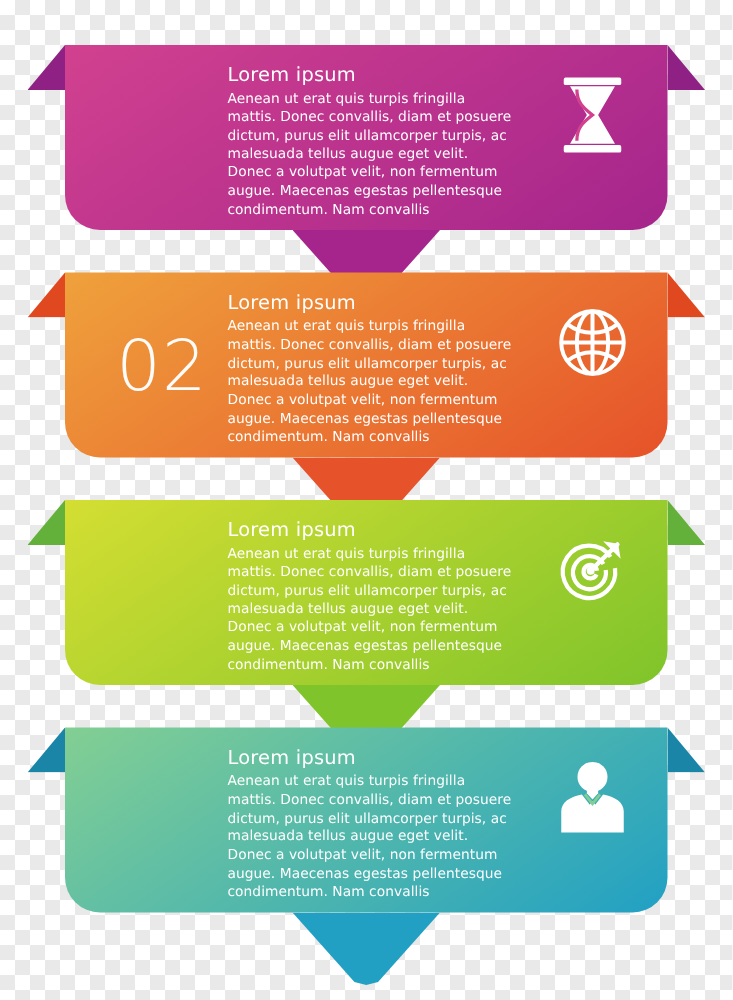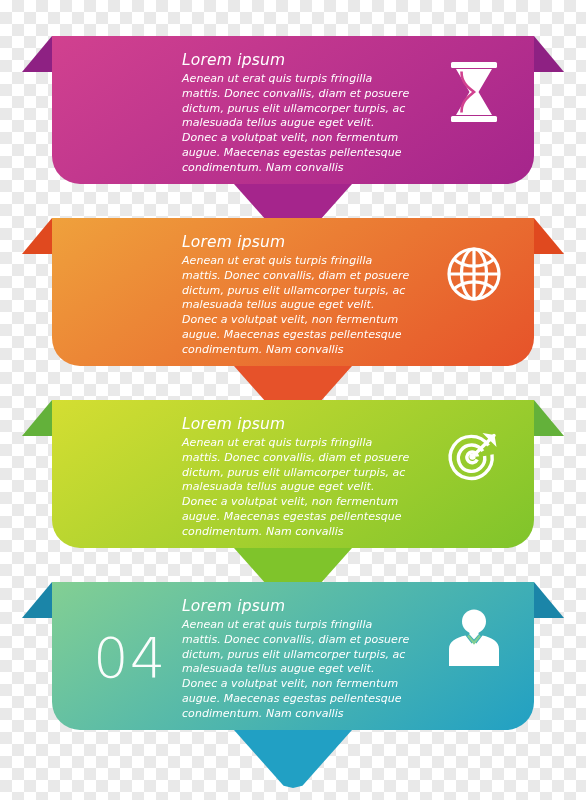--- a/index.html
+++ b/index.html
@@ -85,21 +85,20 @@
     line-height: 1;
     font-family: "DejaVu Sans", sans-serif;
     opacity: 0.97;
   }
   .textcol {
     position: absolute;
     left: 130px;
     top: 14px;
     width: 228px;
     color: #ffffff;
-    font-style: italic;
   }
   .heading {
     font-size: 15.5px;
     font-weight: 400;
     line-height: 1.3;
     margin: 0 0 2px 0;
     letter-spacing: 0.2px;
   }
   .para {
     font-size: 11px;
@@ -144,20 +143,21 @@
       </div>
     </div>
     <div class="pointer" style="top:148px;"></div>
   </div>
 
   <div class="banner" id="banner-1" style="top: 218px; --tail: #e0491f; --grad: linear-gradient(145deg, #efa13c 0%, #e6522a 100%); --grad-point: linear-gradient(145deg, #e6522a 0%, #e6522a 100%);">
     <div class="tailshape left"></div>
     <div class="tailshape right"></div>
     <div class="body" style="height:148px;">
       <div class="content">
+        <div class="num">02</div>
         <div class="textcol">
           <div class="heading">Lorem ipsum</div>
           <p class="para">Aenean ut erat quis turpis fringilla mattis. Donec convallis, diam et posuere dictum, purus elit ullamcorper turpis, ac malesuada tellus augue eget velit. Donec a volutpat velit, non fermentum augue. Maecenas egestas pellentesque condimentum. Nam convallis</p>
         </div>
         <div class="icon">
           <svg width="58" height="58" viewBox="0 0 58 58" aria-hidden="true">
             <g fill="none" stroke="#fff" stroke-width="3.2">
               <circle cx="29" cy="29" r="25"></circle>
               <ellipse cx="29" cy="29" rx="12.5" ry="25"></ellipse>
               <line x1="29" y1="4" x2="29" y2="54"></line>
@@ -199,21 +199,20 @@
       </div>
     </div>
     <div class="pointer" style="top:148px;"></div>
   </div>
 
   <div class="banner" id="banner-3" style="top: 582px; --tail: #1b85a8; --grad: linear-gradient(145deg, #83cf93 0%, #21a0c4 100%); --grad-point: linear-gradient(145deg, #21a0c4 0%, #21a0c4 100%);">
     <div class="tailshape left"></div>
     <div class="tailshape right"></div>
     <div class="body" style="height:148px;">
       <div class="content">
-        <div class="num">04</div>
         <div class="textcol">
           <div class="heading">Lorem ipsum</div>
           <p class="para">Aenean ut erat quis turpis fringilla mattis. Donec convallis, diam et posuere dictum, purus elit ullamcorper turpis, ac malesuada tellus augue eget velit. Donec a volutpat velit, non fermentum augue. Maecenas egestas pellentesque condimentum. Nam convallis</p>
         </div>
         <div class="icon">
           <svg width="56" height="60" viewBox="0 0 56 60" aria-hidden="true">
             <circle cx="28" cy="13.5" r="12" fill="#fff"></circle>
             <path d="M3 58 V41 C3 33.5 10 29.5 19.5 27.5 L28 38.5 L36.5 27.5 C46 29.5 53 33.5 53 41 V58 Z" fill="#fff"></path>
             <path d="M23.5 26.5 L28 31.5 L32.5 26.5 L32.5 24 L23.5 24 Z" fill="#fff"></path>
             <path d="M28 33 L31 36.5 L30 52 L26 52 L25 36.5 Z" fill="#fff"></path>

